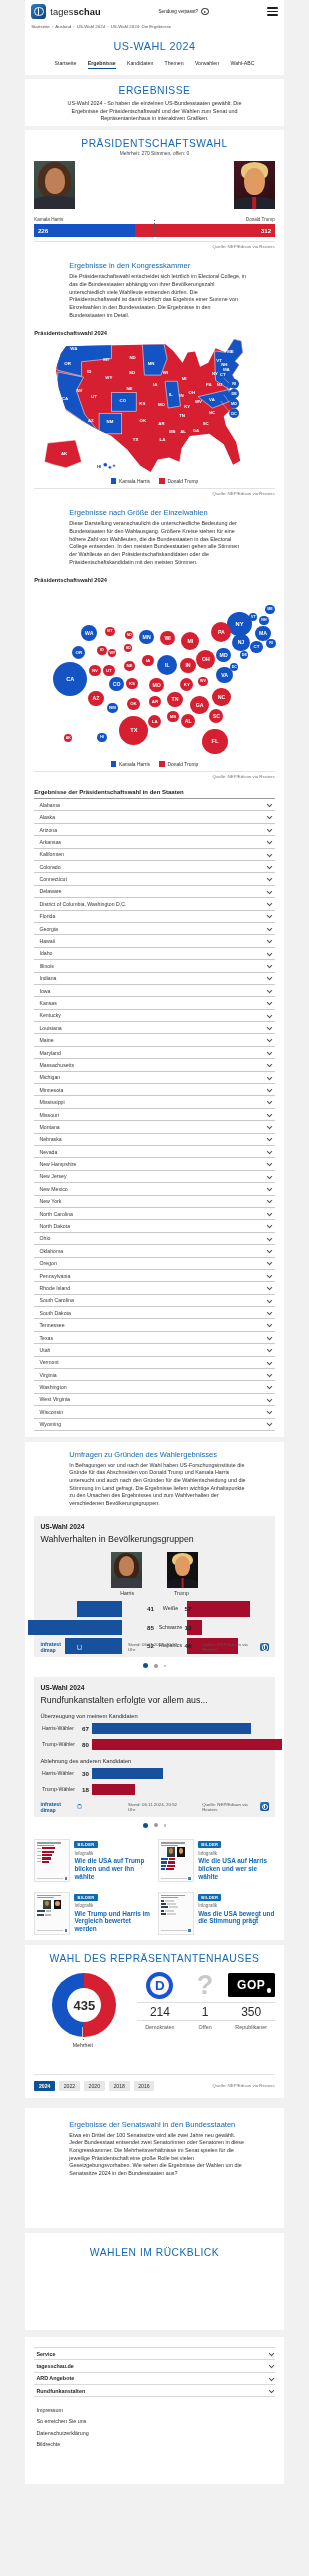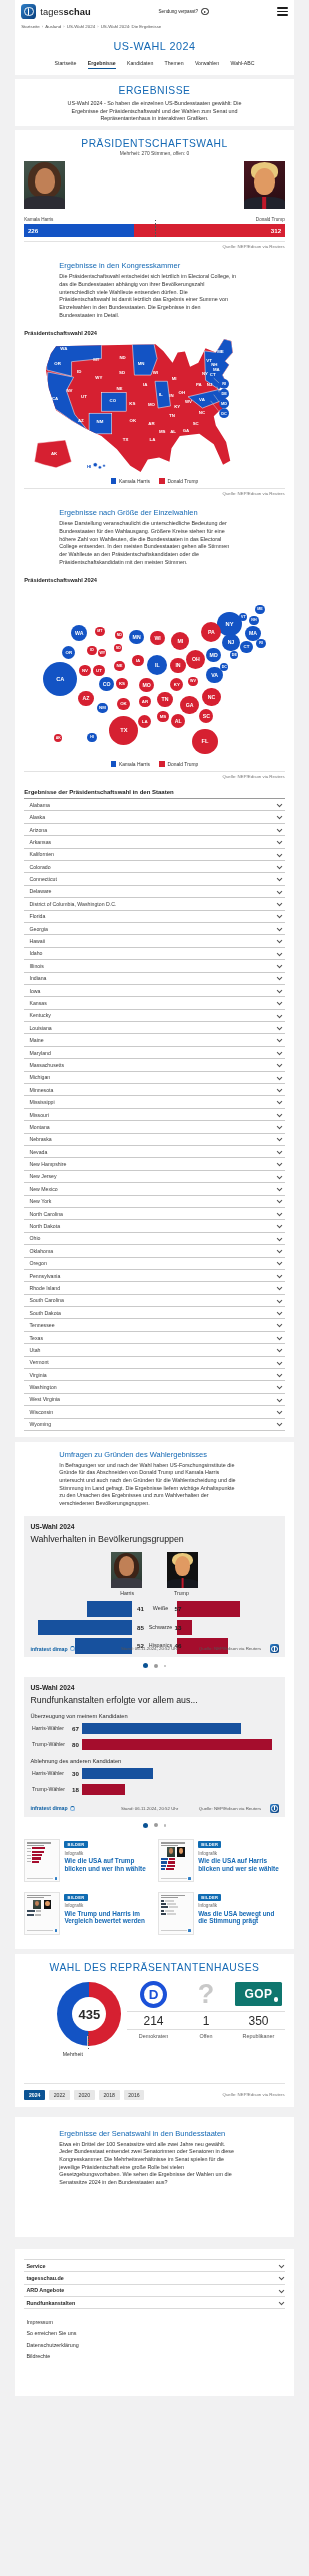--- a/index.html
+++ b/index.html
@@ -4,21 +4,21 @@
 <style>
   :root{
     --dem:#1353c4; --rep:#d62031; --dem-dark:#17519e; --rep-dark:#a50d2d;
     --head-blue:#1569b4; --accent:#0b5394; --txt:#1d1d1d; --body:#333;
     --gray:#6a6a6a; --line:#d6d6d6; --open:#c6c6c6;
   }
   *{margin:0;padding:0;box-sizing:border-box;}
   html,body{background:#f1f1f2;}
   body{width:309px;font-family:"Liberation Sans",sans-serif;color:var(--body);}
   .page{width:309px;min-height:2594px;position:relative;}
-  .card{margin:0 15px;background:#fff;position:relative;}
+  .card{margin:0 25px;background:#fff;position:relative;}
   .g8{height:4.1px}.g10{height:5.2px}.g12{height:6.2px}
   .pad{padding-left:9.3px;padding-right:9.3px;}
   
   .topbar{height:23px;display:flex;align-items:center;padding:0 6.2px;}
   .logo-sq{width:15px;height:15px;border-radius:3.6px;background:linear-gradient(135deg,#2e7ec6,#0a3f7d);
     position:relative;flex:0 0 auto;}
   .logo-sq .ring{position:absolute;left:2.6px;top:2.6px;width:9.8px;height:9.8px;border-radius:50%;
     border:1px solid rgba(255,255,255,.92);}
   .logo-sq .one{position:absolute;left:6.7px;top:4.1px;width:1.5px;height:6.7px;background:#fff;border-radius:0.5px;}
   .brand{display:flex;align-items:center;gap:4.1px;text-decoration:none;}
@@ -64,21 +64,21 @@
   .legend{display:flex;justify-content:center;gap:9.3px;margin-top:3.1px;font-size:4.9px;color:#333;align-items:center;}
   .legend .sw{width:5.7px;height:5.7px;display:inline-block;margin-right:2.6px;vertical-align:-1px;}
   .bubbles{position:relative;height:173px;margin-top:2.1px;}
   .bubble{position:absolute;border-radius:50%;display:flex;align-items:center;justify-content:center;color:#fff;font-weight:bold;}
   .acc-head{font-size:6px;font-weight:bold;color:#1d1d1d;margin-top:10.3px;}
   .accordion{margin-top:3.1px;border-top:0.8px solid #9a9a9a;}
   .acc-row{height:12.4px;display:flex;align-items:center;justify-content:space-between;border-bottom:0.5px solid #c9c9c9;padding:0 4.1px 0 5.2px;cursor:pointer;}
   .acc-row span{font-size:5.2px;color:#3a3a3a;}
   .chev{width:3.6px;height:3.6px;border-right:0.8px solid #555;border-bottom:0.8px solid #555;transform:rotate(45deg) translateY(-1px);}
   
-  .umfragen{padding-top:7.2px;padding-bottom:14px;}
+  .umfragen{padding-top:7.2px;padding-bottom:5px;}
   .gcard{background:#f0f0f1;margin-top:8.2px;position:relative;padding:7.2px 6.2px 0;}
   .gcard .kicker{font-size:6.7px;font-weight:bold;color:#1d1d1d;}
   .gcard .gtitle{font-size:8.8px;color:#1d1d1d;margin-top:4.1px;}
   .cardfoot{position:absolute;left:6.2px;right:6.2px;bottom:4.1px;display:flex;align-items:center;font-size:4.4px;color:#555;}
   .itd{color:#0a5da2;font-weight:bold;font-size:5.2px;display:flex;align-items:center;gap:2.1px;}
   .itd-ring{width:5.2px;height:5.2px;border:1.3px solid #7fb2e0;border-top-color:#0a5da2;border-radius:50%;display:inline-block;}
   .ard-mini{width:8.8px;height:8.8px;border-radius:2.1px;background:linear-gradient(135deg,#2e7ec6,#0a3f7d);margin-left:auto;position:relative;}
   .ard-mini:before{content:"";position:absolute;left:1.5px;top:1.5px;width:4.6px;height:4.6px;border:0.8px solid #fff;border-radius:50%;}
   .ard-mini:after{content:"";position:absolute;left:3.9px;top:2.3px;width:1px;height:4.1px;background:#fff;}
   .stand{margin-left:46px;} .src2{margin-left:20.6px;}
@@ -118,33 +118,33 @@
   .tkicker{font-size:4.6px;color:#666;margin-top:2.6px;}
   .ttitle{font-size:6.4px;font-weight:bold;color:var(--head-blue);line-height:7.7px;margin-top:1.5px;}
   .tfaces{display:flex;gap:2.6px;margin-top:1.5px;justify-content:center;}
   .tface{width:7.7px;height:9.3px;position:relative;overflow:hidden;}
   .tfoot{position:absolute;bottom:1.5px;left:2.1px;right:2.1px;display:flex;align-items:center;}
   .tfoot .fl{height:1px;background:#ccc;flex:1;}
   .tfoot .fd{width:2.6px;height:2.6px;border-radius:0.5px;background:#2e7ec6;margin-left:1.5px;}
   
   .house{padding-top:8.2px;padding-bottom:7.2px;}
   .house-chart{position:relative;height:97px;margin-top:6.2px;}
-  .donut{position:absolute;left:33px;top:3.1px;width:64px;height:64px;border-radius:50%;}
+  .donut{position:absolute;left:18px;top:3.1px;width:64px;height:64px;border-radius:50%;}
   .donut .hole{position:absolute;left:15px;top:15px;width:34px;height:34px;background:#fff;border-radius:50%;
     display:flex;align-items:center;justify-content:center;font-size:13px;font-weight:bold;color:#2b2b2b;}
   .donut .tick{position:absolute;left:31px;bottom:-2.6px;width:1px;height:16.5px;
     background-image:repeating-linear-gradient(#555 0 1.5px,transparent 1.5px 2.6px);}
   .maj-label{position:absolute;left:16.5px;top:72px;width:64px;text-align:center;font-size:5.2px;color:#333;}
   .stats{position:absolute;left:103px;right:0;top:0;display:flex;}
   .stat{flex:1;text-align:center;position:relative;}
   .stat .icon-zone{height:30px;display:flex;align-items:center;justify-content:center;}
   .dem-logo{width:27px;height:27px;border-radius:50%;border:4.6px solid #1b51d8;display:flex;align-items:center;justify-content:center;
     font-weight:bold;color:#1b51d8;font-size:13.4px;}
   .qmark{font-size:27px;font-weight:bold;color:#c9c9c9;line-height:27px;}
-  .gop-logo{width:47px;height:24px;background:#0f766e;border-radius:1.5px;display:flex;align-items:center;justify-content:center;
+  .gop-logo{width:47px;height:24px;background:#000000;border-radius:1.5px;display:flex;align-items:center;justify-content:center;
     color:#fff;font-weight:bold;font-size:12px;letter-spacing:0.5px;position:relative;}
   .gop-logo:after{content:"";position:absolute;right:3.6px;bottom:4.6px;width:4.6px;height:4.6px;border-radius:50%;background:#fff;}
   .stat .num{border-top:0.5px solid #ddd;border-bottom:0.5px solid #ddd;margin-top:2.1px;padding:1.5px 0;font-size:12px;color:#2b2b2b;}
   .stat .slabel{font-size:5.4px;color:#555;margin-top:3.1px;}
   .years-row{display:flex;align-items:center;gap:4.1px;border-top:0.5px solid #e2e2e2;margin-top:7.2px;padding-top:5.2px;}
   .year{font-size:5.2px;padding:2.1px 4.6px;background:#e7e7e7;color:#333;border-radius:1px;cursor:pointer;}
   .year.active{background:var(--accent);color:#fff;font-weight:bold;}
   .years-row .source{margin-left:auto;margin-top:0;}
   
   .senate{height:89px;padding-top:11.3px;}
@@ -916,20 +916,23 @@
 
   <div class="g10"></div>
 
   <div class="card results pad">
     <div class="h-sub" style="margin-top:4.1px">Ergebnisse der Senatswahl in den Bundesstaaten</div>
     <p class="body-p">Etwa ein Drittel der 100 Senatssitze wird alle zwei Jahre neu gewählt. Jeder Bundesstaat entsendet zwei Senatorinnen oder Senatoren in diese Kongresskammer. Die Mehrheitsverhältnisse im Senat spielen für die jeweilige Präsidentschaft eine große Rolle bei vielen Gesetzgebungsvorhaben. Wie sehen die Ergebnisse der Wahlen um die Senatssitze 2024 in den Bundesstaaten aus?</p>
   </div>
 
   <div class="g10"></div>
 
+  <div class="card retro">
+    <div class="h-big">WAHLEN IM RÜCKBLICK</div>
+  </div>
 
   <div class="g12"></div>
 
   <div class="card footer pad">
     <div class="f-acc" id="f-acc">
         <div class="f-row">
           <span>Service</span>
           <span class="chev"></span>
         </div>
         <div class="f-row">

